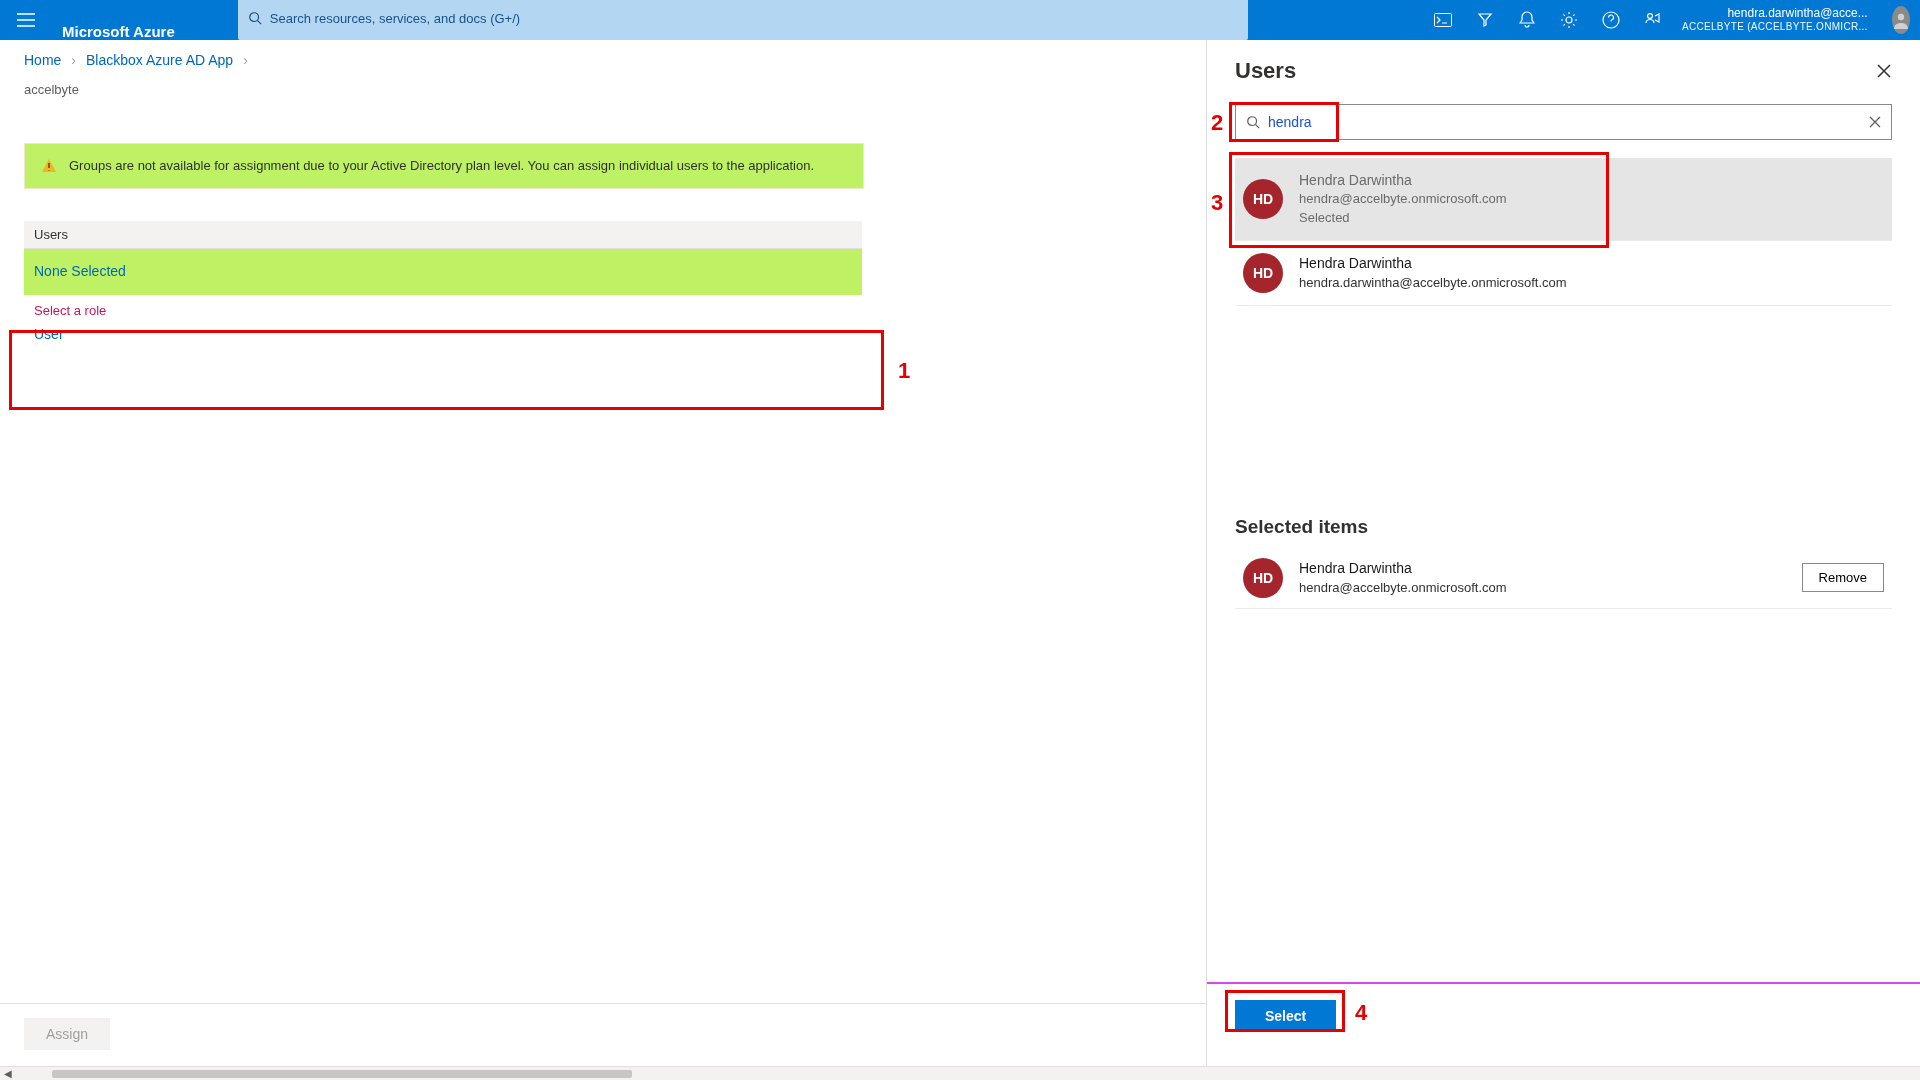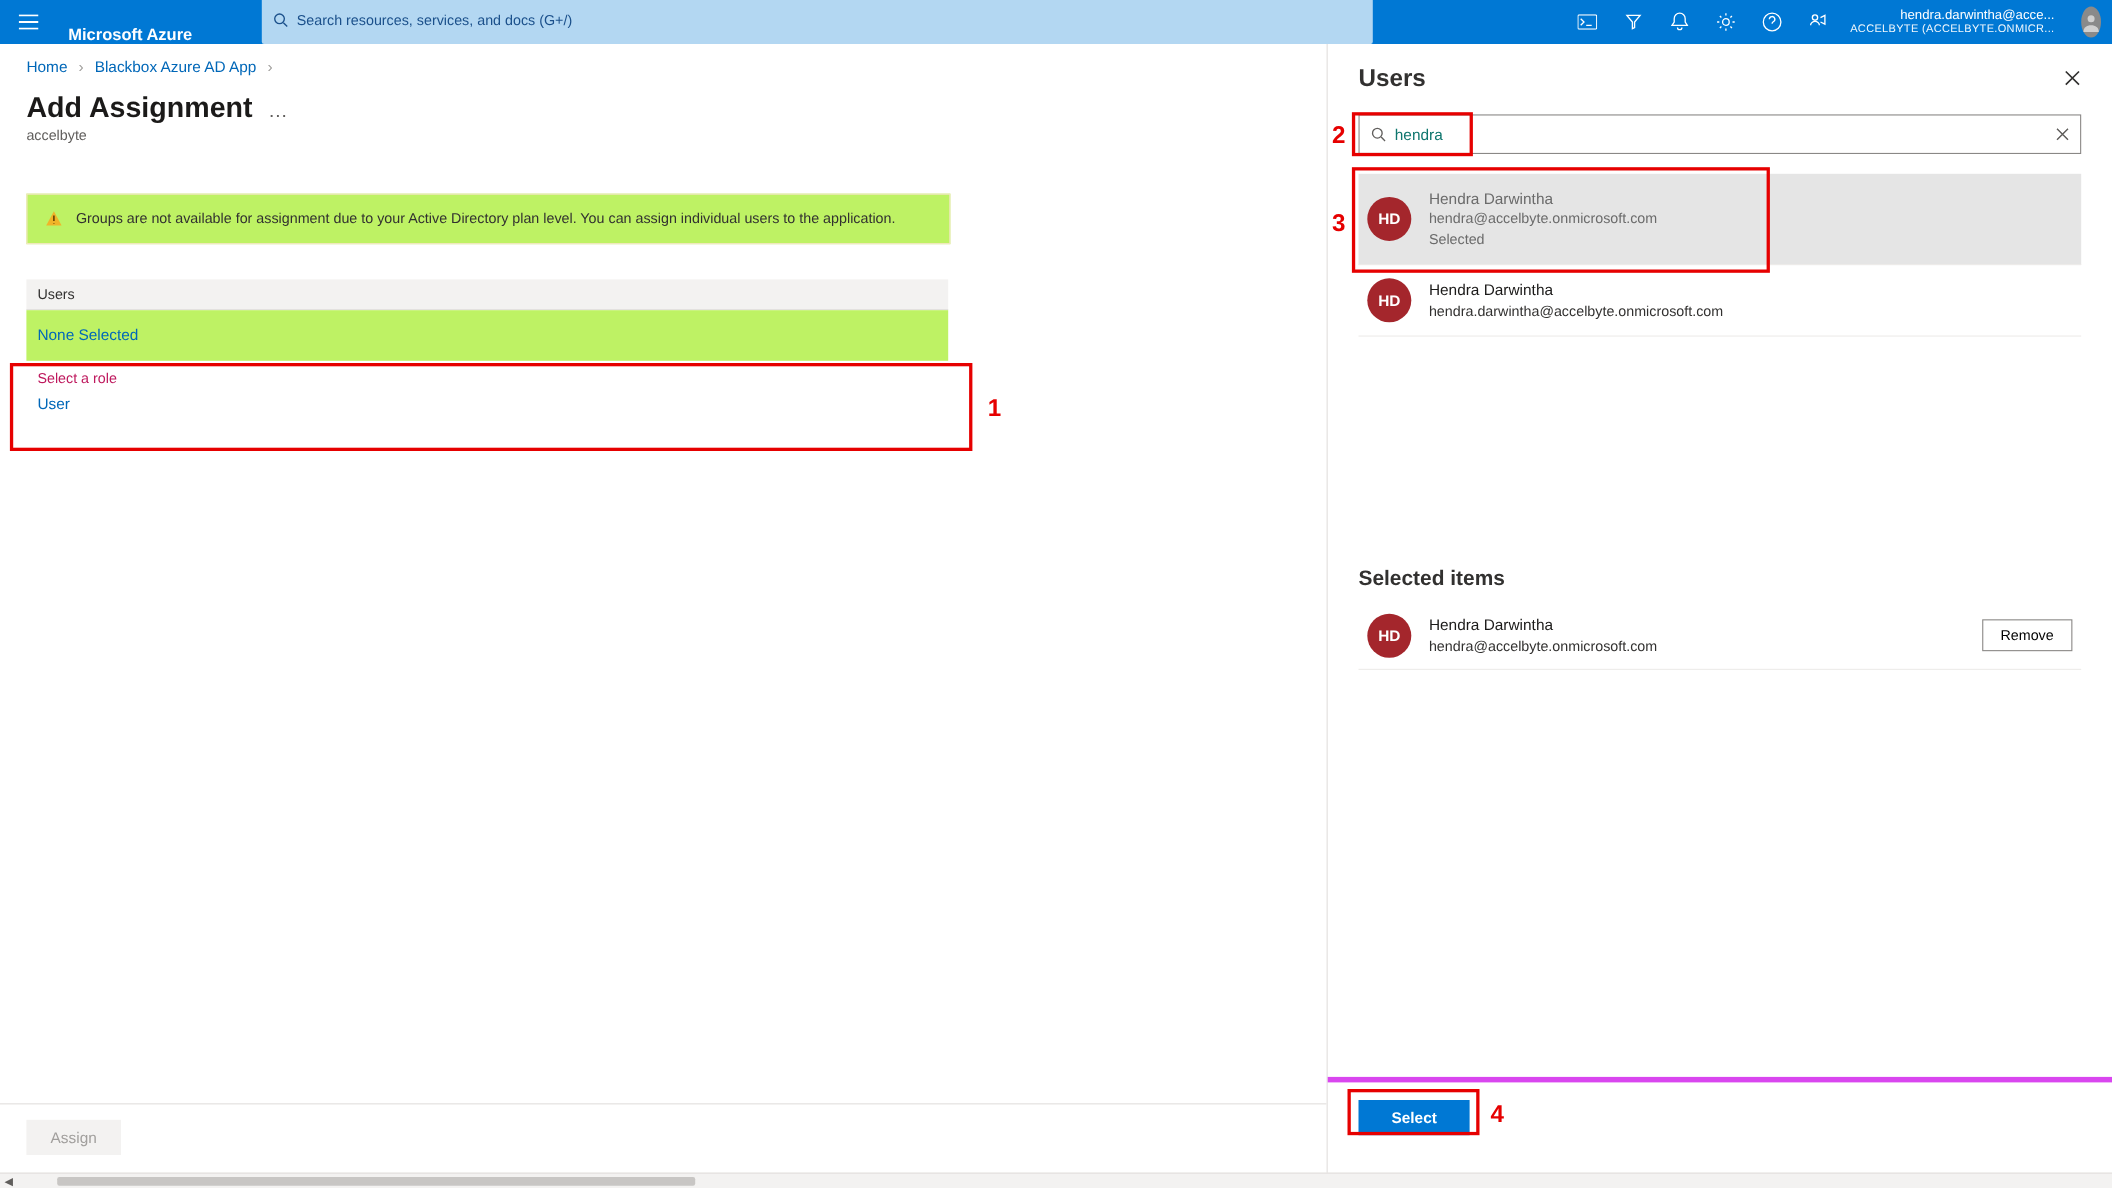--- a/index.html
+++ b/index.html
@@ -186,21 +186,21 @@
   .fly-title { font-size:22px; font-weight:600;}
   .close-ico { cursor:pointer; color:#323130;}
   .fly-body { padding: 10px 28px; flex:1; overflow:auto;}
   .fly-search {
     height:36px;border:1px solid #8a8886;
     display:flex;align-items:center;padding:0 10px;
     margin-bottom:18px;
     position:relative;
   }
   .fly-search input {
-    border:none;outline:none;flex:1;font-size:14px;color:#0f766e;
+    border:none;outline:none;flex:1;font-size:14px;color:#1d4ed8;
     background:transparent;
   }
   .clear-ico { color:#605e5c;cursor:pointer;}
   .result-row {
     display:flex;align-items:center;gap:16px;
     padding:12px 8px;
     border-bottom:1px solid #edebe9;
     cursor:pointer;
   }
   .result-row.selected { background:#e5e5e5; }
@@ -221,21 +221,21 @@
     display:flex;align-items:center;gap:16px;
     padding:10px 8px;
     border-bottom:1px solid #edebe9;
   }
   .remove-btn {
     margin-left:auto;
     background:#fff;border:1px solid #8a8886;
     padding:6px 16px;font-size:13px;cursor:pointer;
   }
   .fly-foot {
-    border-top:5px solid #d946ef;
+    border-top:2px solid #d946ef;
     padding:16px 28px 48px 28px;
   }
   .select-btn {
     background:#0078d4;color:#fff;border:none;
     padding:8px 30px;font-size:14px;font-weight:600;cursor:pointer;
   }
 
   
   .hscroll {
     position:absolute;left:0;bottom:0;height:14px;width:100%;
@@ -320,24 +320,20 @@
 </div>
 
 <div class="main">
 
   <div class="left-pane">
     <div class="crumbs">
       <span class="crumb">Home</span>
       <span class="sep">›</span>
       <span class="crumb">Blackbox Azure AD App</span>
       <span class="sep">›</span>
-    </div>
-    <div class="page-title-row">
-      <div class="page-title">Add Assignment</div>
-      <div class="more-dots">…</div>
     </div>
     <div class="sub">accelbyte</div>
 
     <div class="warn-box">
       <span class="warn-ico">
         <svg width="16" height="16" viewBox="0 0 16 16">
             <path d="M8 1L15 14H1z" fill="#f0b429"></path>
             <path d="M8 5v5M8 12v.5" stroke="#5c3b00" stroke-width="1.4"></path>
           </svg>
       </span>

